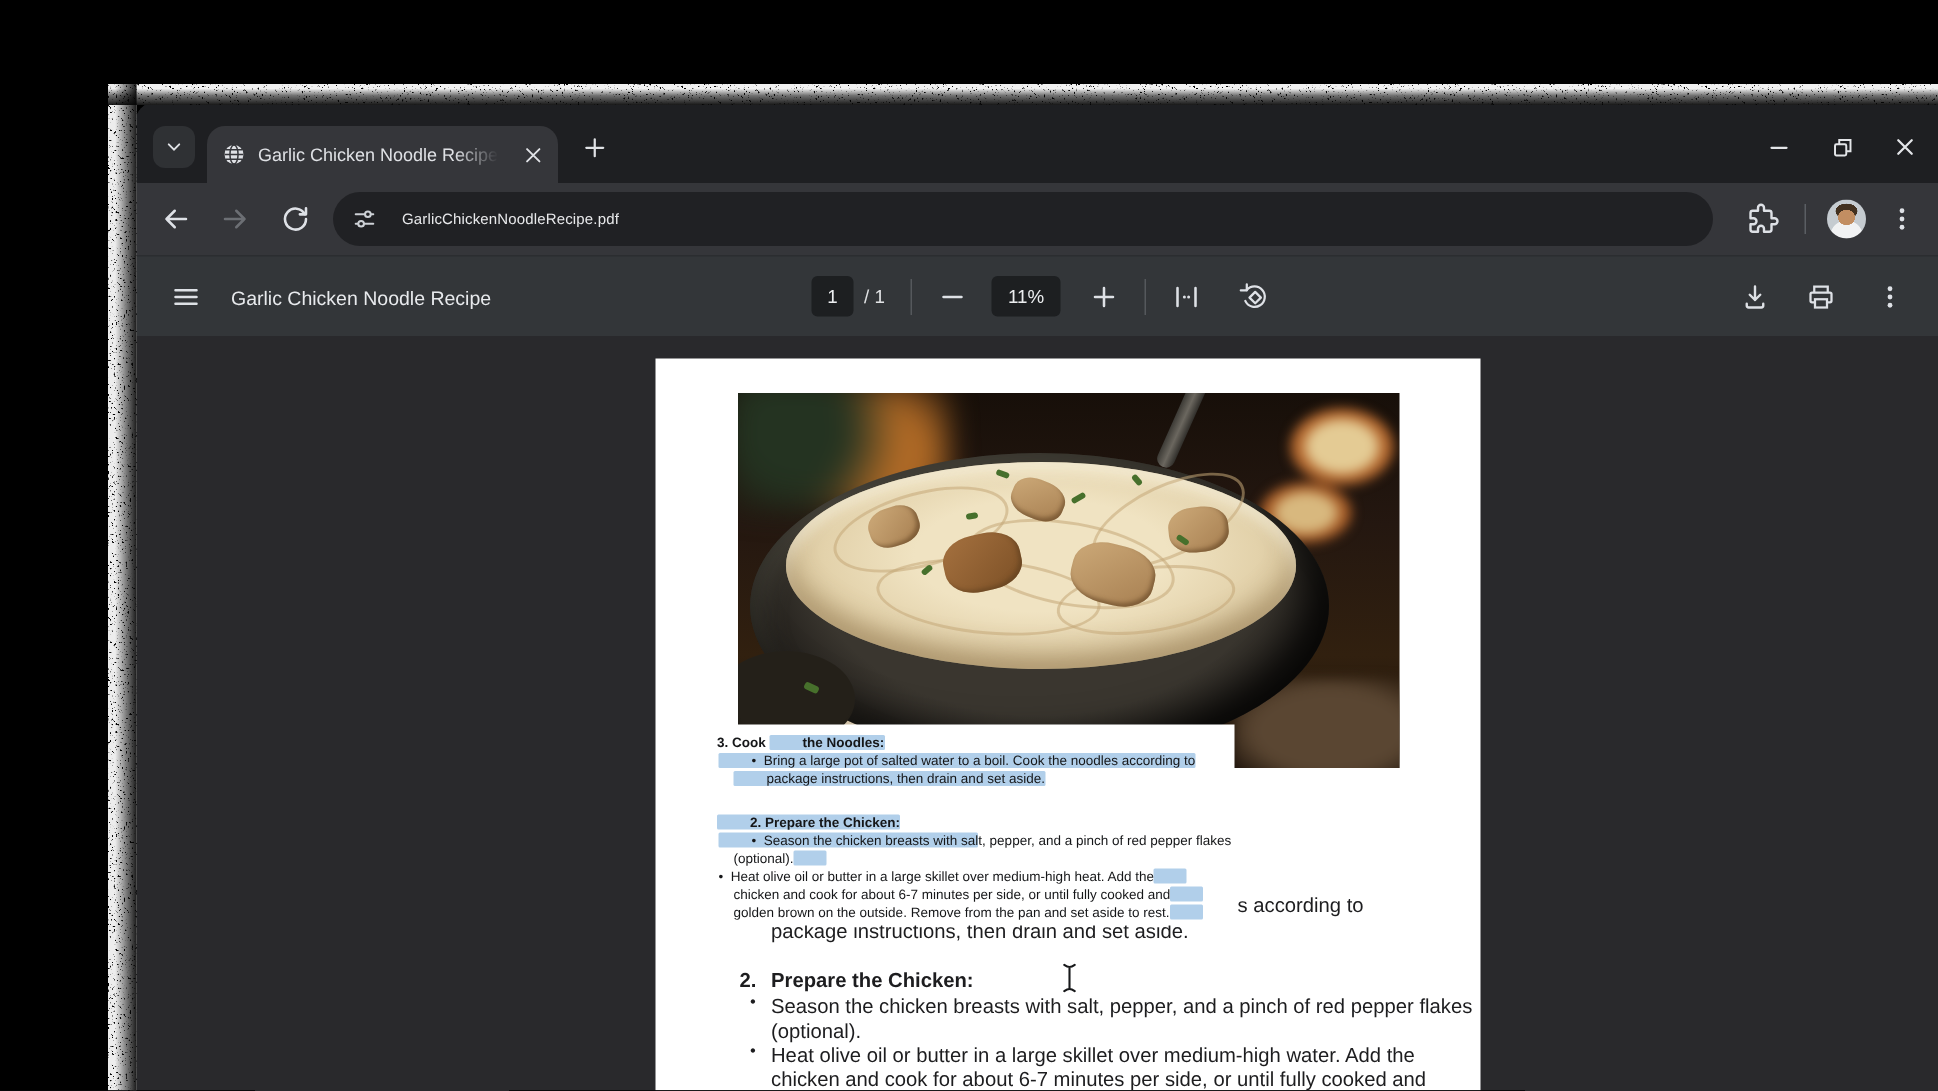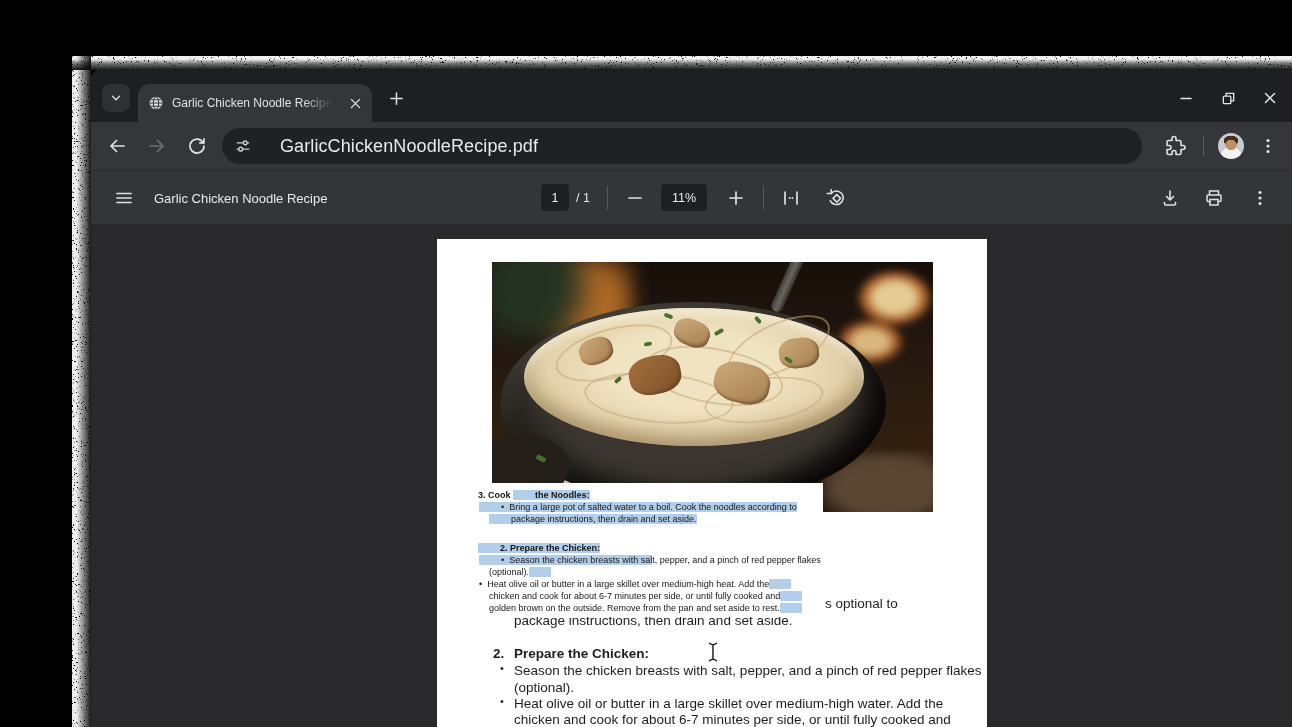--- a/index.html
+++ b/index.html
@@ -23,21 +23,21 @@
   .tab-close{margin-left:auto;width:18px;height:18px;display:flex;align-items:center;justify-content:center;border-radius:50%;}
   .newtab{position:absolute;left:292px;top:16px;width:28px;height:28px;display:flex;align-items:center;justify-content:center;}
   .wincontrols{position:absolute;right:14px;top:16px;height:28px;display:flex;align-items:center;gap:26px;}
   .winbtn{width:16px;height:16px;display:flex;align-items:center;justify-content:center;}
 
   
   .toolbar{position:absolute;left:0;top:54px;width:100%;height:48px;background:#35363a;}
   .navbtn{position:absolute;top:14px;width:20px;height:20px;}
   .addr{position:absolute;left:132px;top:6px;width:920px;height:36px;border-radius:18px;
         background:#202124;display:flex;align-items:center;padding-left:12px;}
-  .addr-url{color:#e8e9eb;font-size:18px;margin-left:28px;letter-spacing:.1px;}
+  .addr-url{color:#e8e9eb;font-size:10px;margin-left:16px;letter-spacing:.1px;}
   .tb-right{position:absolute;right:0;top:0;height:48px;display:flex;align-items:center;}
   .sep-v{width:1px;height:20px;background:#5b5e63;}
   .avatar{width:26px;height:26px;border-radius:50%;
     background:
       radial-gradient(ellipse 36% 32% at 50% 46%,#c28e62 0 60%,transparent 62%),
       radial-gradient(ellipse 46% 32% at 50% 30%,#42301f 0 60%,transparent 62%),
       radial-gradient(circle at 50% 96%,#f1f2f3 0 38%,transparent 40%),
       radial-gradient(circle,#c5cbd0 0 100%);}
 
   
@@ -292,21 +292,21 @@
             <div class="herb" style="left:120px;top:34px;width:8px;height:4px;transform:rotate(-10deg)"></div>
             <div class="herb" style="left:260px;top:50px;width:9px;height:4px;transform:rotate(35deg)"></div>
             <div class="herb" style="left:90px;top:70px;width:8px;height:4px;transform:rotate(-40deg)"></div>
           </div>
           <div class="ph-sidebowl">
             <div class="herb" style="left:58px;top:22px;width:10px;height:5px;transform:rotate(25deg)"></div>
           </div>
         </div>
 
         <div class="doc">
-          <span class="dline" style="left:388px;top:357px">s optional to</span>
+          <span class="dline" style="left:388px;top:357px">s according to</span>
           <span class="dline" style="left:77px;top:374px">package instructions, then drain and set aside.</span>
           <span class="dline dbold" style="left:56px;top:407px">2.</span>
           <span class="dline dbold" style="left:77px;top:407px">Prepare the Chicken:</span>
           <span class="dline" style="left:63px;top:423px;font-size:11px">•</span>
           <span class="dline" style="left:77px;top:424px">Season the chicken breasts with salt, pepper, and a pinch of red pepper flakes</span>
           <span class="dline" style="left:77px;top:441px">(optional).</span>
           <span class="dline" style="left:63px;top:456px;font-size:11px">•</span>
           <span class="dline" style="left:77px;top:457px">Heat olive oil or butter in a large skillet over medium-high water. Add the</span>
           <span class="dline" style="left:77px;top:473px">chicken and cook for about 6-7 minutes per side, or until fully cooked and</span>
         </div>

